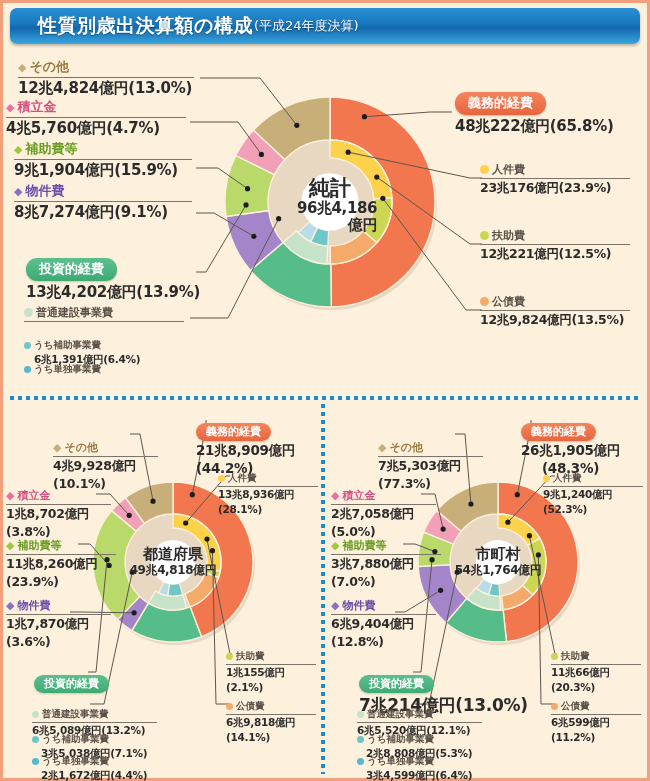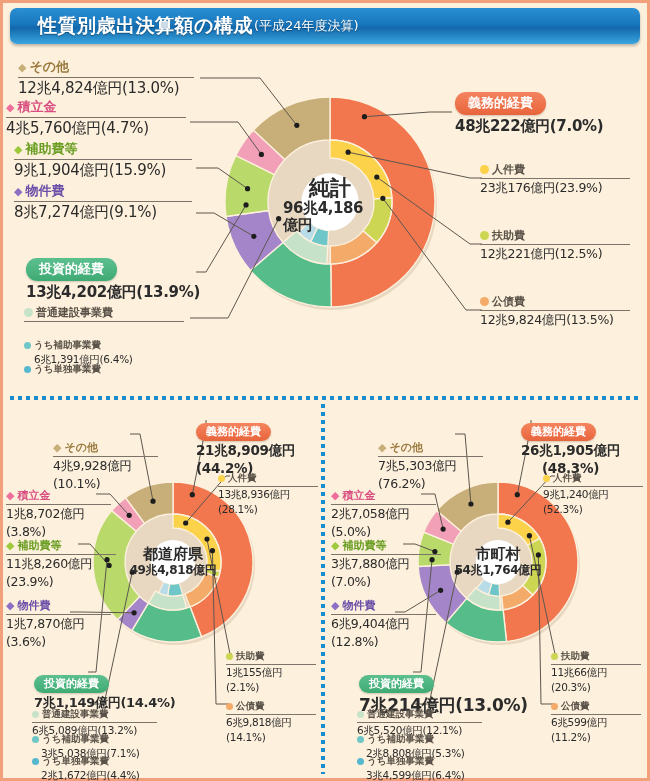--- a/index.html
+++ b/index.html
@@ -39,42 +39,42 @@
     position:absolute;left:321px;top:404px;width:4px;height:370px;
     background-image:repeating-linear-gradient(180deg,#1b8bd0 0 4px,transparent 4px 8px);
   }
 
   
   .lab{position:absolute;}
   .lab .head{display:flex;align-items:center;gap:3px;white-space:nowrap;}
   .lab .dia{font-size:11px;line-height:1;}
   .lab .hname{font-weight:bold;font-size:13px;letter-spacing:0;}
   .lab .rule{border-top:1px solid #7c7468;margin-top:1px;}
-  .lab .val{font-weight:normal;font-size:15px;white-space:nowrap;letter-spacing:-.3px;padding-top:1px;}
+  .lab .val{font-weight:bold;font-size:15px;white-space:nowrap;letter-spacing:-.3px;padding-top:1px;}
   .lab.small .hname{font-size:11px;}
   .lab.small .val{font-size:12.5px;}
   .lab.tiny .hname{font-size:9.5px;}
   .lab.tiny .val{font-size:10.5px;}
 
   .dot{width:9px;height:9px;border-radius:50%;display:inline-block;flex:none;}
   .dot.sm{width:7px;height:7px;}
 
   
   .pill{
     display:inline-block;border-radius:11px;padding:2px 13px 3px 13px;
     color:#fff;font-weight:bold;font-size:13px;white-space:nowrap;
     box-shadow:0 1px 2px rgba(0,0,0,.18);
   }
   .pill.orange{background:linear-gradient(180deg,#f4845e,#e8653c);}
   .pill.green{background:linear-gradient(180deg,#5cc08e,#3faa74);}
   .pill.sm{font-size:11px;padding:1px 10px 2px 10px;border-radius:9px;}
 
   
   .center-cap{
-    position:absolute;text-align:left;line-height:1.15;
+    position:absolute;text-align:right;line-height:1.15;
     display:flex;flex-direction:column;justify-content:center;align-items:center;
   }
   .center-cap .cname{font-weight:bold;}
   .center-cap .cval{font-weight:bold;letter-spacing:-.4px;}
 
   svg{display:block;}
   .leader{stroke:#5d574e;stroke-width:1;fill:none;}
   .leaderdot{fill:#1d1d1d;}
 </style>
 </head>
@@ -190,21 +190,21 @@
 
 <div class="lab tiny" style="left:24px;top:363px;width:150px;">
   <div class="head">
       <span class="dot sm" style="background:#56b8cf;"></span>
     <span class="hname" style="color:#5a5248;">うち単独事業費</span>
     </div>
 </div>
 
 <div style="position:absolute;left:455px;top:92px;">
   <span class="pill orange">義務的経費</span>
-  <div style="font-weight:bold;font-size:15px;padding-top:2px;letter-spacing:-.3px;">48兆222億円(7.0%)</div>
+  <div style="font-weight:bold;font-size:15px;padding-top:2px;letter-spacing:-.3px;">48兆222億円(65.8%)</div>
 </div>
 
 <div class="lab small" style="left:480px;top:162px;width:150px;">
   <div class="head">
       <span class="dot" style="background:#fbd24a;"></span>
     <span class="hname" style="color:#5a5248;">人件費</span>
     </div>
   <div class="rule"></div>
   <div class="val">23兆176億円(23.9%)</div>
 </div>
@@ -309,21 +309,20 @@
       <span class="dia" style="color:#8b6fc4;">◆</span>
     <span class="hname" style="color:#6b4fa8;">物件費</span>
     </div>
   <div class="rule"></div>
   <div class="val">1兆7,870億円</div>
   <div class="val">(3.6%)</div>
 </div>
 
 <div style="position:absolute;left:34px;top:672px;">
   <span class="pill green sm">投資的経費</span>
-  <div style="font-weight:bold;font-size:13px;padding-top:1px;letter-spacing:-.3px;">7兆1,149億円(14.4%)</div>
 </div>
 
 <div class="lab tiny" style="left:32px;top:708px;width:125px;">
   <div class="head">
       <span class="dot sm" style="background:#c6e3c9;"></span>
     <span class="hname" style="color:#5a5248;">普通建設事業費</span>
     </div>
   <div class="rule"></div>
   <div class="val">6兆5,089億円(13.2%)</div>
 </div>
@@ -424,21 +423,21 @@
   <div class="cval" style="font-size:12px;">54兆1,764億円</div>
 </div>
 
 <div class="lab small" style="left:378px;top:440px;width:105px;">
   <div class="head">
       <span class="dia" style="color:#c8ae78;">◆</span>
     <span class="hname" style="color:#9a7b3f;">その他</span>
     </div>
   <div class="rule"></div>
   <div class="val">7兆5,303億円</div>
-  <div class="val">(76.2%)</div>
+  <div class="val">(77.3%)</div>
 </div>
 
 <div class="lab small" style="left:331px;top:488px;width:105px;">
   <div class="head">
       <span class="dia" style="color:#ef6f9c;">◆</span>
     <span class="hname" style="color:#d94f82;">積立金</span>
     </div>
   <div class="rule"></div>
   <div class="val">2兆7,058億円</div>
   <div class="val">(5.0%)</div>

